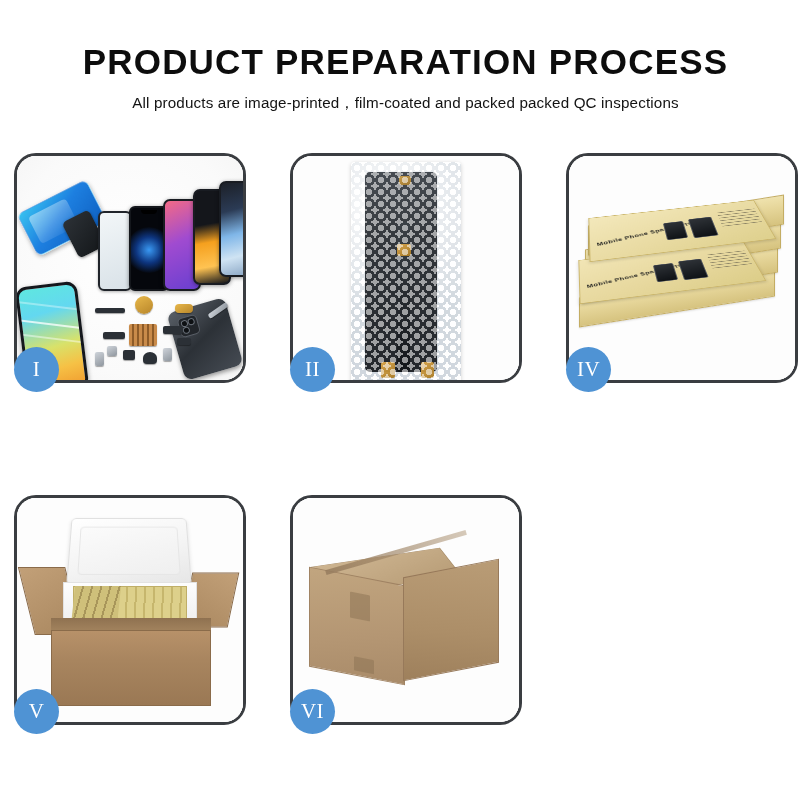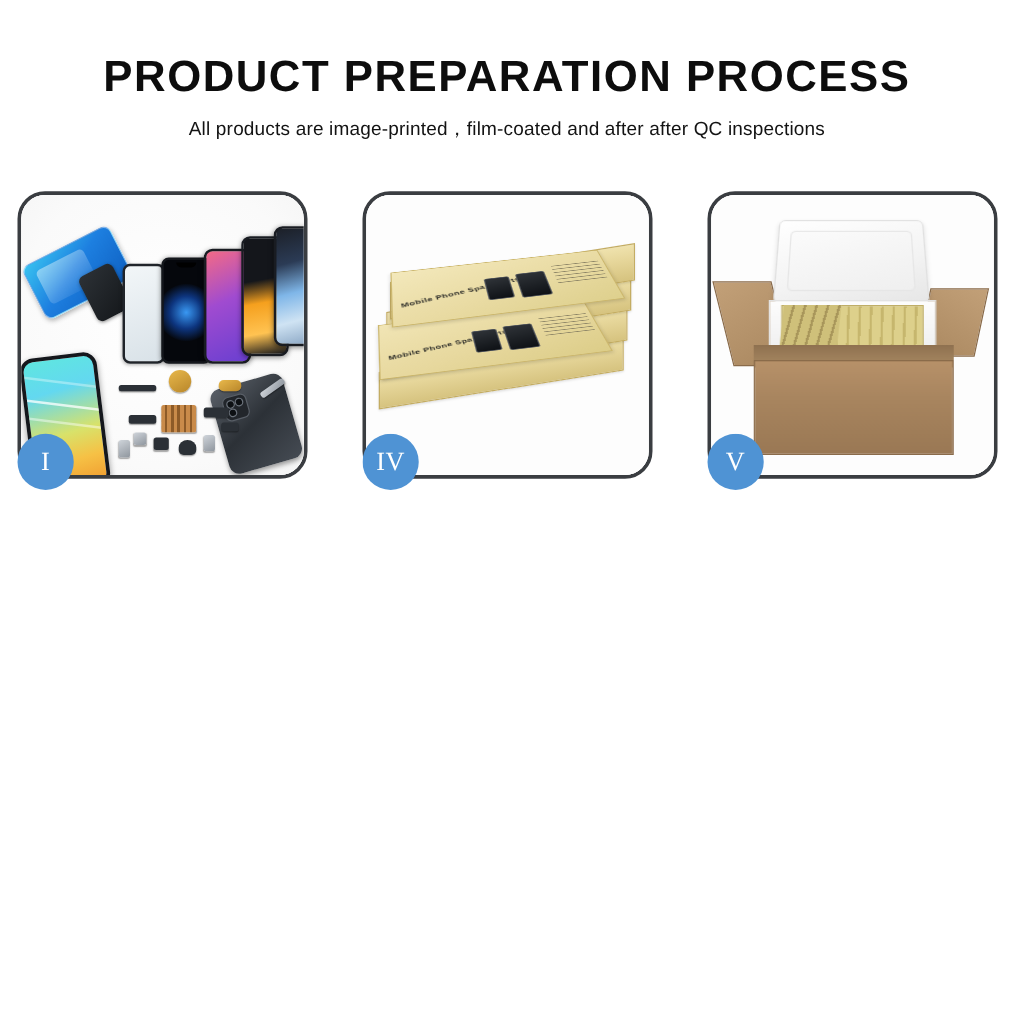--- a/index.html
+++ b/index.html
@@ -399,21 +399,21 @@
     position:absolute; background:rgba(142,116,86,.55); border-radius:1px;
   }
 </style>
 </head>
 <body>
 
 <div class="page">
 
   <div class="header">
     <div class="title">PRODUCT PREPARATION PROCESS</div>
-    <div class="subtitle">All products are image-printed，film-coated and after after QC inspections</div>
+    <div class="subtitle">All products are image-printed，film-coated and packed packed QC inspections</div>
   </div>
 
   <div class="grid">
 
     <div class="panel">
       <div class="panel-inner">
         <div class="scene">
           <div class="p1-bg"></div>
           <div class="p1-film"></div>
           <div class="p1-filmdark"></div>
@@ -447,20 +447,37 @@
           <span class="chip" style="left:126px; top:196px; width:14px; height:12px; border-radius:50% 50% 4px 4px;"></span>
           <span class="chip silver" style="left:146px; top:192px; width:9px; height:13px;"></span>
           <span class="chip silver" style="left:78px; top:196px; width:9px; height:14px;"></span>
           <span class="chip silver" style="left:190px; top:152px; width:22px; height:5px; transform:rotate(-35deg);"></span>
           <span class="chip" style="left:160px; top:182px; width:14px; height:7px;"></span>
         </div>
       </div>
       <div class="badge">I</div>
     </div>
 
+    <div class="panel">
+      <div class="panel-inner">
+        <div class="scene">
+          <div class="p2-bg"></div>
+          <div class="p2-wrap">
+            <span class="p2-screen"></span>
+            <span class="p2-flex"></span>
+            <span class="p2-tab"></span>
+            <span class="p2-conn" style="left:46px; top:82px; width:14px; height:12px;"></span>
+            <span class="p2-conn" style="left:30px; bottom:6px; width:14px; height:16px;"></span>
+            <span class="p2-conn" style="left:70px; bottom:6px; width:13px; height:16px;"></span>
+            <span class="p2-bubbles"></span>
+          </div>
+        </div>
+      </div>
+      <div class="badge">II</div>
+    </div>
 
 
     <div class="panel">
       <div class="panel-inner">
         <div class="scene">
           <div class="p4-bg"></div>
           <div class="p4-stack">
             <span class="p4-box b1"></span>
             <span class="p4-box b2"></span>
             <span class="p4-box b3"></span>
@@ -495,15 +512,30 @@
           <div class="p5-foam-body"></div>
           <div class="p5-contents"></div>
           <div class="p5-contents2"></div>
           <div class="p5-body-inner"></div>
           <div class="p5-body"></div>
         </div>
       </div>
       <div class="badge">V</div>
     </div>
 
+    <div class="panel">
+      <div class="panel-inner">
+        <div class="scene">
+          <div class="p6-bg"></div>
+          <div class="p6-top"></div>
+          <div class="p6-left">
+            <span class="p6-tape" style="left:40px; top:16px; width:20px; height:26px;"></span>
+            <span class="p6-tape" style="left:44px; bottom:4px; width:20px; height:14px;"></span>
+          </div>
+          <div class="p6-right"></div>
+          <div class="p6-seam"></div>
+        </div>
+      </div>
+      <div class="badge">VI</div>
+    </div>
 
   </div>
 </div>
 
 </body></html>

